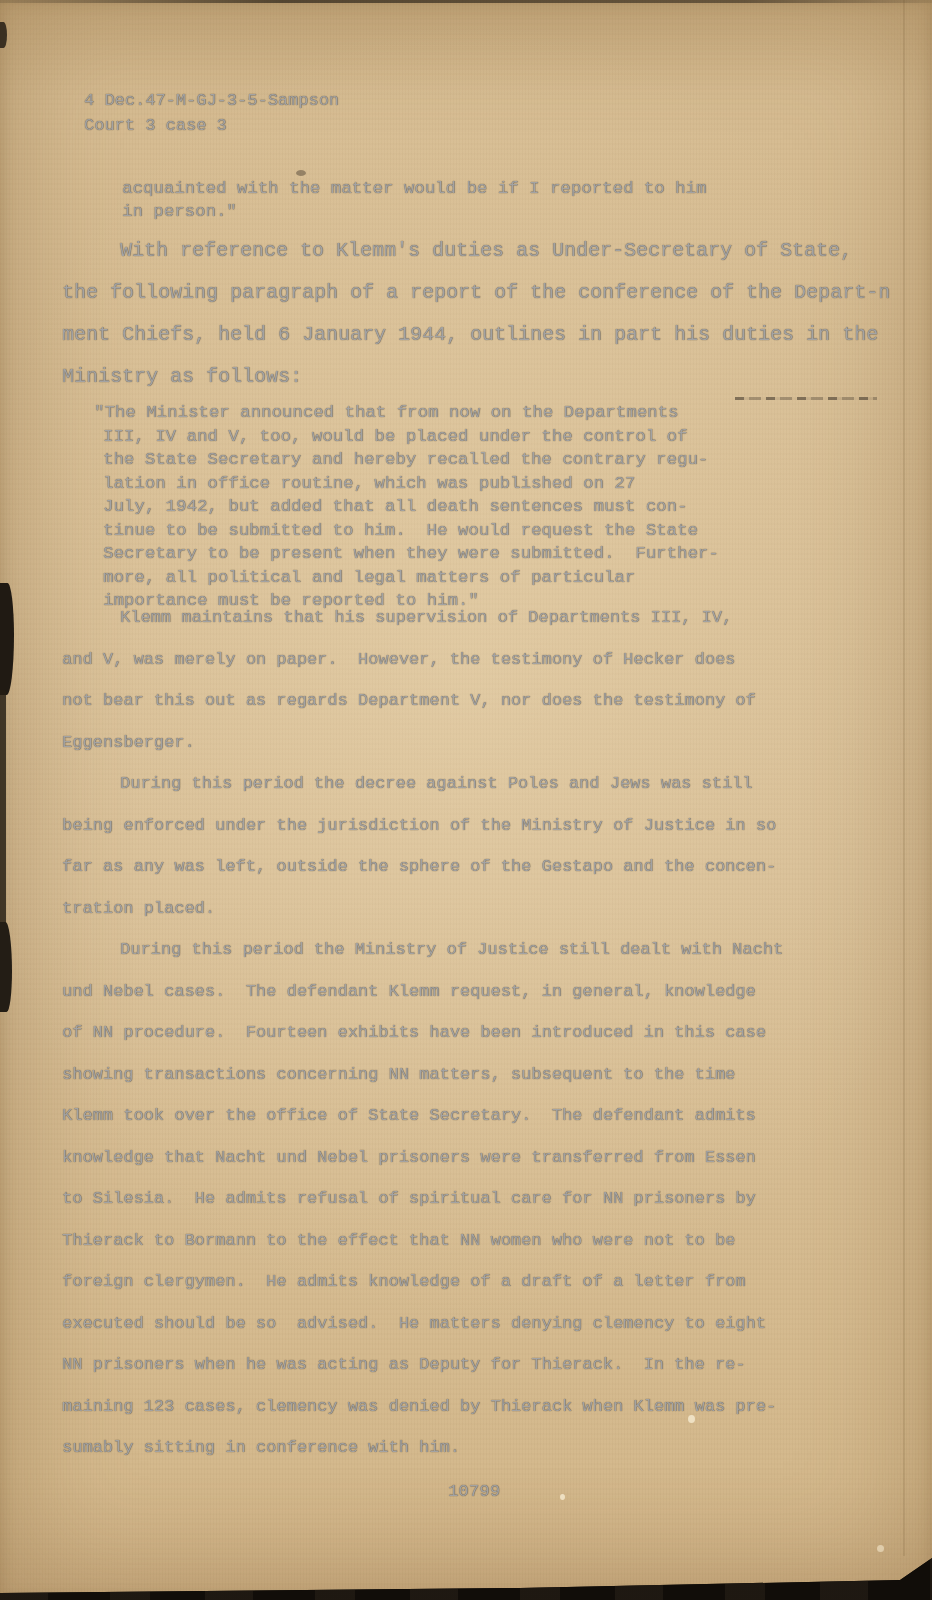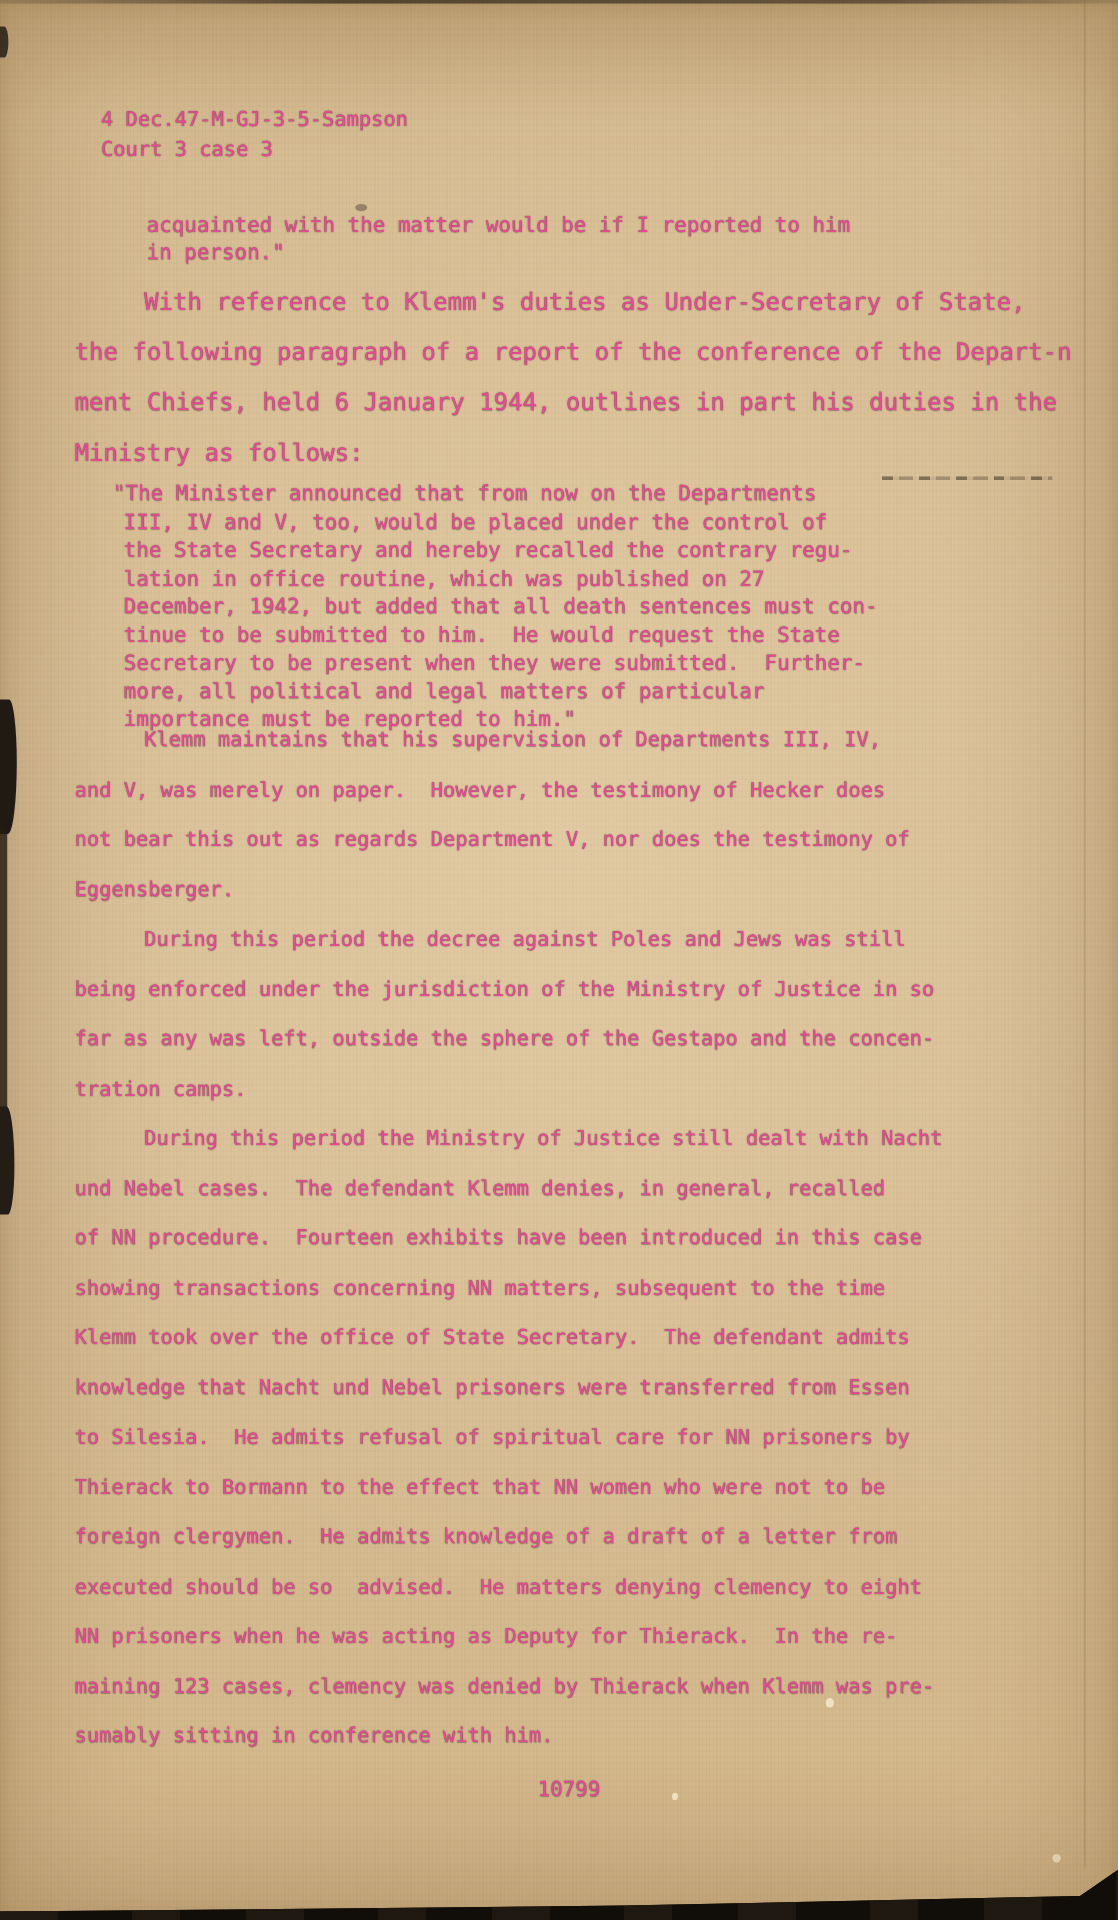--- a/index.html
+++ b/index.html
@@ -21,21 +21,21 @@
   }
   
   .scan-bottom{
     position:absolute;left:0;top:1552px;width:932px;height:48px;
     background:
       repeating-linear-gradient(90deg, rgba(70,58,44,.25) 0 48px, rgba(0,0,0,0) 48px 110px, rgba(90,75,55,.18) 110px 150px, rgba(0,0,0,0) 150px 205px),
       #110d09;
     clip-path: polygon(0 41px, 520px 36px, 900px 28px, 932px 6px, 932px 48px, 0 48px);
   }
   
-  .textlayer{position:absolute;left:0;top:0;width:932px;height:1600px;color:#ec4899;}
+  .textlayer{position:absolute;left:0;top:0;width:932px;height:1600px;color:#a3a3a3;font-family:Liberation Mono, monospace;}
   .block{position:absolute;}
   .line{white-space:pre;text-shadow:0 0 1px rgba(64,56,45,.8), .5px .4px .8px rgba(64,56,45,.35);}
   .hdr    {left:84px;  top:88px;  font-size:17px;  line-height:25px;}
   .carry  {left:122px; top:177px; font-size:17.4px;line-height:23px;}
   .introp {left:62px;  top:230px; font-size:20px;line-height:42px;}
   .bquote {left:103px; top:401px; font-size:17.4px;line-height:23.5px;}
   .runbody{left:62px;  top:597px; font-size:17px;line-height:41.5px;}
   .ind{text-indent:58px;}
   .hang{text-indent:-9px;}
   .pagenum{left:0;top:1482px;width:948px;text-align:center;font-size:17.4px;line-height:20px;}
@@ -78,43 +78,43 @@
     <div class="line">the following paragraph of a report of the conference of the Depart-n</div>
     <div class="line">ment Chiefs, held 6 January 1944, outlines in part his duties in the</div>
     <div class="line">Ministry as follows:</div>
   </div>
 
   <div class="block bquote">
     <div class="line hang">"The Minister announced that from now on the Departments</div>
     <div class="line">III, IV and V, too, would be placed under the control of</div>
     <div class="line">the State Secretary and hereby recalled the contrary regu-</div>
     <div class="line">lation in office routine, which was published on 27</div>
-    <div class="line">December, 1942, but added that all death sentences must con-</div>
+    <div class="line">July, 1942, but added that all death sentences must con-</div>
     <div class="line">tinue to be submitted to him.  He would request the State</div>
     <div class="line">Secretary to be present when they were submitted.  Further-</div>
     <div class="line">more, all political and legal matters of particular</div>
     <div class="line">importance must be reported to him."</div>
   </div>
 
   <div class="block runbody">
     <div>
       <div class="line ind">Klemm maintains that his supervision of Departments III, IV,</div>
       <div class="line">and V, was merely on paper.  However, the testimony of Hecker does</div>
       <div class="line">not bear this out as regards Department V, nor does the testimony of</div>
       <div class="line">Eggensberger.</div>
     </div>
     <div>
       <div class="line ind">During this period the decree against Poles and Jews was still</div>
       <div class="line">being enforced under the jurisdiction of the Ministry of Justice in so</div>
       <div class="line">far as any was left, outside the sphere of the Gestapo and the concen-</div>
-      <div class="line">tration camps.</div>
+      <div class="line">tration placed.</div>
     </div>
     <div>
       <div class="line ind">During this period the Ministry of Justice still dealt with Nacht</div>
-      <div class="line">und Nebel cases.  The defendant Klemm denies, in general, recalled</div>
+      <div class="line">und Nebel cases.  The defendant Klemm request, in general, knowledge</div>
       <div class="line">of NN procedure.  Fourteen exhibits have been introduced in this case</div>
       <div class="line">showing transactions concerning NN matters, subsequent to the time</div>
       <div class="line">Klemm took over the office of State Secretary.  The defendant admits</div>
       <div class="line">knowledge that Nacht und Nebel prisoners were transferred from Essen</div>
       <div class="line">to Silesia.  He admits refusal of spiritual care for NN prisoners by</div>
       <div class="line">Thierack to Bormann to the effect that NN women who were not to be</div>
       <div class="line">foreign clergymen.  He admits knowledge of a draft of a letter from</div>
       <div class="line">executed should be so  advised.  He matters denying clemency to eight</div>
       <div class="line">NN prisoners when he was acting as Deputy for Thierack.  In the re-</div>
       <div class="line">maining 123 cases, clemency was denied by Thierack when Klemm was pre-</div>

